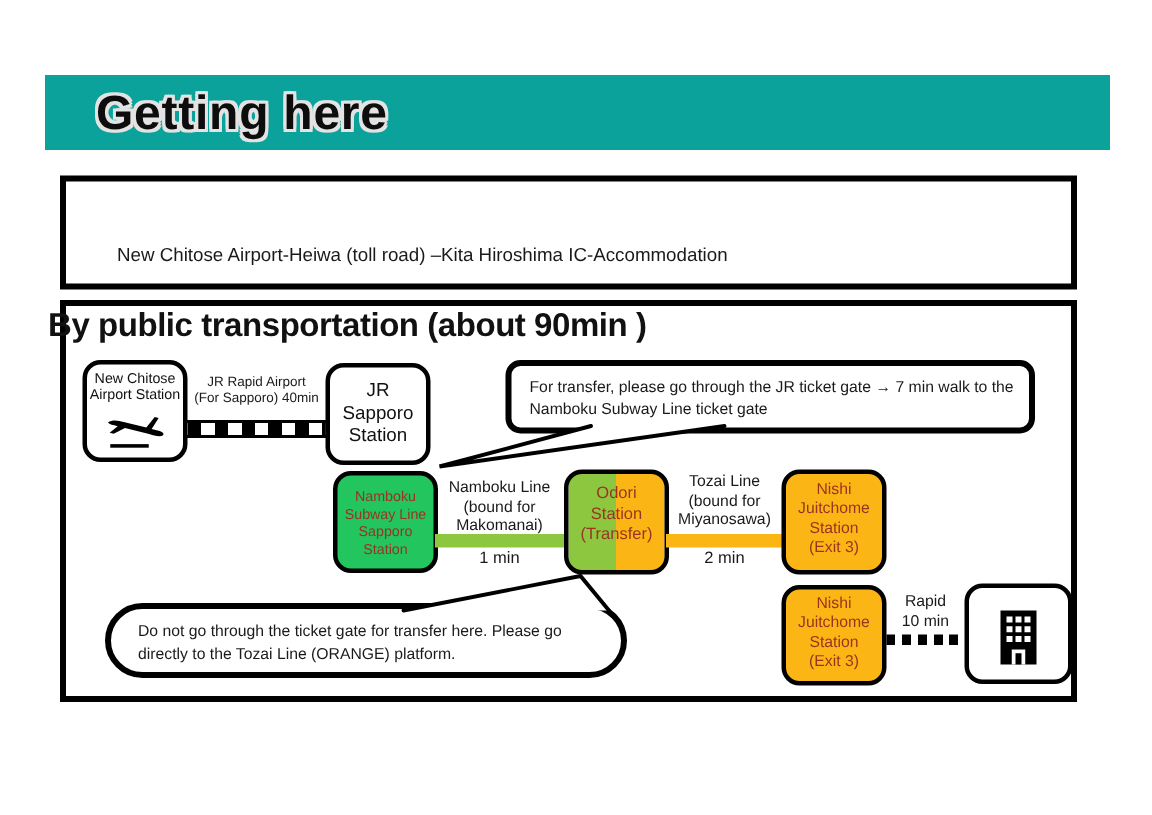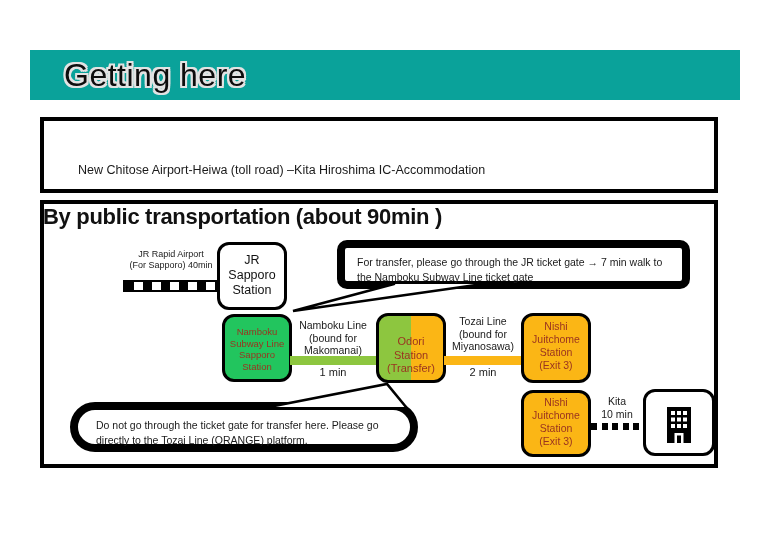--- a/index.html
+++ b/index.html
@@ -2,43 +2,43 @@
 <html><head>
 <meta charset="utf-8">
 <style>
   html,body{margin:0;padding:0;background:#fff;}
   #page{position:relative;width:768px;height:543px;background:#fff;overflow:hidden;
         font-family:"Liberation Sans","DejaVu Sans",sans-serif;color:#111;}
   .abs{position:absolute;}
 
   
   #header-bar{left:30px;top:50px;width:710px;height:50px;background:#0aa29a;}
-  #page-title{left:34px;top:0;height:50px;line-height:50px;font-size:32px;font-weight:normal;color:#0d0d0d;
+  #page-title{left:34px;top:0;height:50px;line-height:50px;font-size:32px;font-weight:bold;color:#0d0d0d;
     letter-spacing:.5px;
     text-shadow:-2px -2px 0 #e3e3e3,2px -2px 0 #e3e3e3,-2px 2px 0 #e3e3e3,2px 2px 0 #e3e3e3,
                 -2px 0 0 #e3e3e3,2px 0 0 #e3e3e3,0 -2px 0 #e3e3e3,0 2px 0 #e3e3e3;}
 
   
   .section{border:4px solid #000;background:#fff;box-sizing:border-box;}
   #car-box{left:40px;top:117px;width:678px;height:76px;}
   #public-box{left:40px;top:200px;width:678px;height:268px;}
   .section-heading{font-size:22px;font-weight:bold;letter-spacing:-.3px;white-space:nowrap;}
   #car-heading{left:48px;top:121px;}
   #car-route{left:78px;top:163px;font-size:12.5px;color:#1a1a1a;white-space:nowrap;}
-  #public-heading{left:43px;top:204px;}
+  #public-heading{left:32px;top:204px;}
 
   
   .node{border:3px solid #000;border-radius:12px;background:#fff;box-sizing:border-box;
         text-align:center;line-height:1.15;}
   .node div{white-space:nowrap;}
   #airport-box{left:55px;top:240px;width:70px;height:68px;font-size:9.5px;padding-top:5px;}
   #jr-sapporo-box{left:217px;top:242px;width:70px;height:68px;font-size:12.5px;line-height:15px;padding-top:8px;}
   #namboku-box{left:222px;top:314px;width:70px;height:68px;background:#22c55e;font-size:9.5px;
                line-height:11.5px;padding-top:9px;color:#9a3420;}
-  #odori-box{left:376px;top:313px;width:70px;height:70px;font-size:11px;line-height:13.5px;padding-top:19px;
+  #odori-box{left:376px;top:313px;width:70px;height:70px;font-size:11px;line-height:13.5px;padding-top:7px;
              color:#9a3420;background:linear-gradient(90deg,#8dc63f 0 50%,#fbb615 50% 100%);}
   .nishi{background:#fbb615;color:#9a3420;font-size:10.5px;line-height:13px;}
   #nishi-box-1{left:521px;top:313px;width:70px;height:70px;padding-top:4px;}
   #nishi-box-2{left:521px;top:390px;width:70px;height:67px;padding-top:3px;}
   #building-box{left:643px;top:389px;width:72px;height:67px;padding-top:12px;}
 
   
   .lbl{text-align:center;line-height:12.5px;font-size:10.5px;color:#1a1a1a;}
   .lbl div{white-space:nowrap;}
   #jr-rapid-label{left:123px;top:249px;width:96px;font-size:9px;line-height:11px;}
@@ -51,21 +51,21 @@
 
   
   #checker-line{left:123px;top:280px;width:96px;height:12px;border:2px solid #000;box-sizing:border-box;
     background:repeating-linear-gradient(90deg,#000 0 9px,#fff 9px 18px);}
   #green-line{left:290px;top:356px;width:88px;height:9px;background:#8dc63f;}
   #orange-line{left:444px;top:356px;width:78px;height:9px;background:#fbb615;}
   #walk-dots{left:591px;top:423px;width:53px;height:7px;
     background:repeating-linear-gradient(90deg,#000 0 6px,transparent 6px 10.5px);}
 
   
-  .note{border:8px solid #000000;border-radius:10px;background:#fff;box-sizing:border-box;
+  .note{border:4px solid #000000;border-radius:10px;background:#fff;box-sizing:border-box;
         font-size:10.5px;line-height:14.5px;color:#1a1a1a;}
   #transfer-note{left:337px;top:240px;width:353px;height:49px;padding:7px 6px 0 12px;}
   #gate-note{left:70px;top:402px;width:348px;height:50px;padding:8px 6px 0 18px;border-radius:25px;}
 
   #tails{left:0;top:0;width:768px;height:543px;pointer-events:none;}
   .plane-wrap{margin-top:1px;}
 </style>
 </head>
 <body>
 
@@ -74,20 +74,32 @@
   <div class="abs" id="header-bar">
     <div class="abs" id="page-title">Getting here</div>
   </div>
 
   <div class="abs section" id="car-box"></div>
   <div class="abs" id="car-route">New Chitose Airport-Heiwa (toll road) –Kita Hiroshima IC-Accommodation</div>
 
   <div class="abs section" id="public-box"></div>
   <div class="abs section-heading" id="public-heading">By public transportation (about 90min )</div>
 
+  <div class="abs node" id="airport-box">
+    <div>New Chitose</div>
+    <div>Airport Station</div>
+    <div class="plane-wrap">
+      <svg width="44" height="30" viewBox="0 0 48 32">
+        <g transform="rotate(14 24 15)">
+          <path fill="#000" d="M4,16 C7,13 11,13 15,13 L32,13 L36,4 L39,4 L36,13 L42,13 C44.5,13 46,14.5 45,15.7 C43,17.8 38,17 35,17 L17,17 L10,23 L7,23 L11.5,17 C8,17 5.5,17.5 4,16 Z"></path>
+        </g>
+        <rect x="6" y="27" width="28" height="2.6" fill="#000"></rect>
+      </svg>
+    </div>
+  </div>
 
   <div class="abs lbl" id="jr-rapid-label">
     <div>JR Rapid Airport</div>
     <div>(For Sapporo) 40min</div>
   </div>
   <div class="abs" id="checker-line"></div>
 
   <div class="abs node" id="jr-sapporo-box">
     <div>JR</div>
     <div>Sapporo</div>
@@ -134,21 +146,21 @@
 
 
   <div class="abs node nishi" id="nishi-box-2">
     <div>Nishi</div>
     <div>Juitchome</div>
     <div>Station</div>
     <div>(Exit 3)</div>
   </div>
 
   <div class="abs lbl" id="walk-label">
-    <div>Kita</div>
+    <div>Rapid</div>
     <div>10 min</div>
   </div>
   <div class="abs" id="walk-dots"></div>
 
   <div class="abs node" id="building-box">
     <span>
       <svg width="36" height="42" viewBox="0 0 36 42">
         <rect x="6" y="3" width="24" height="36" fill="#000"></rect>
         <g fill="#fff">
           <rect x="10" y="7" width="4" height="4"></rect>

